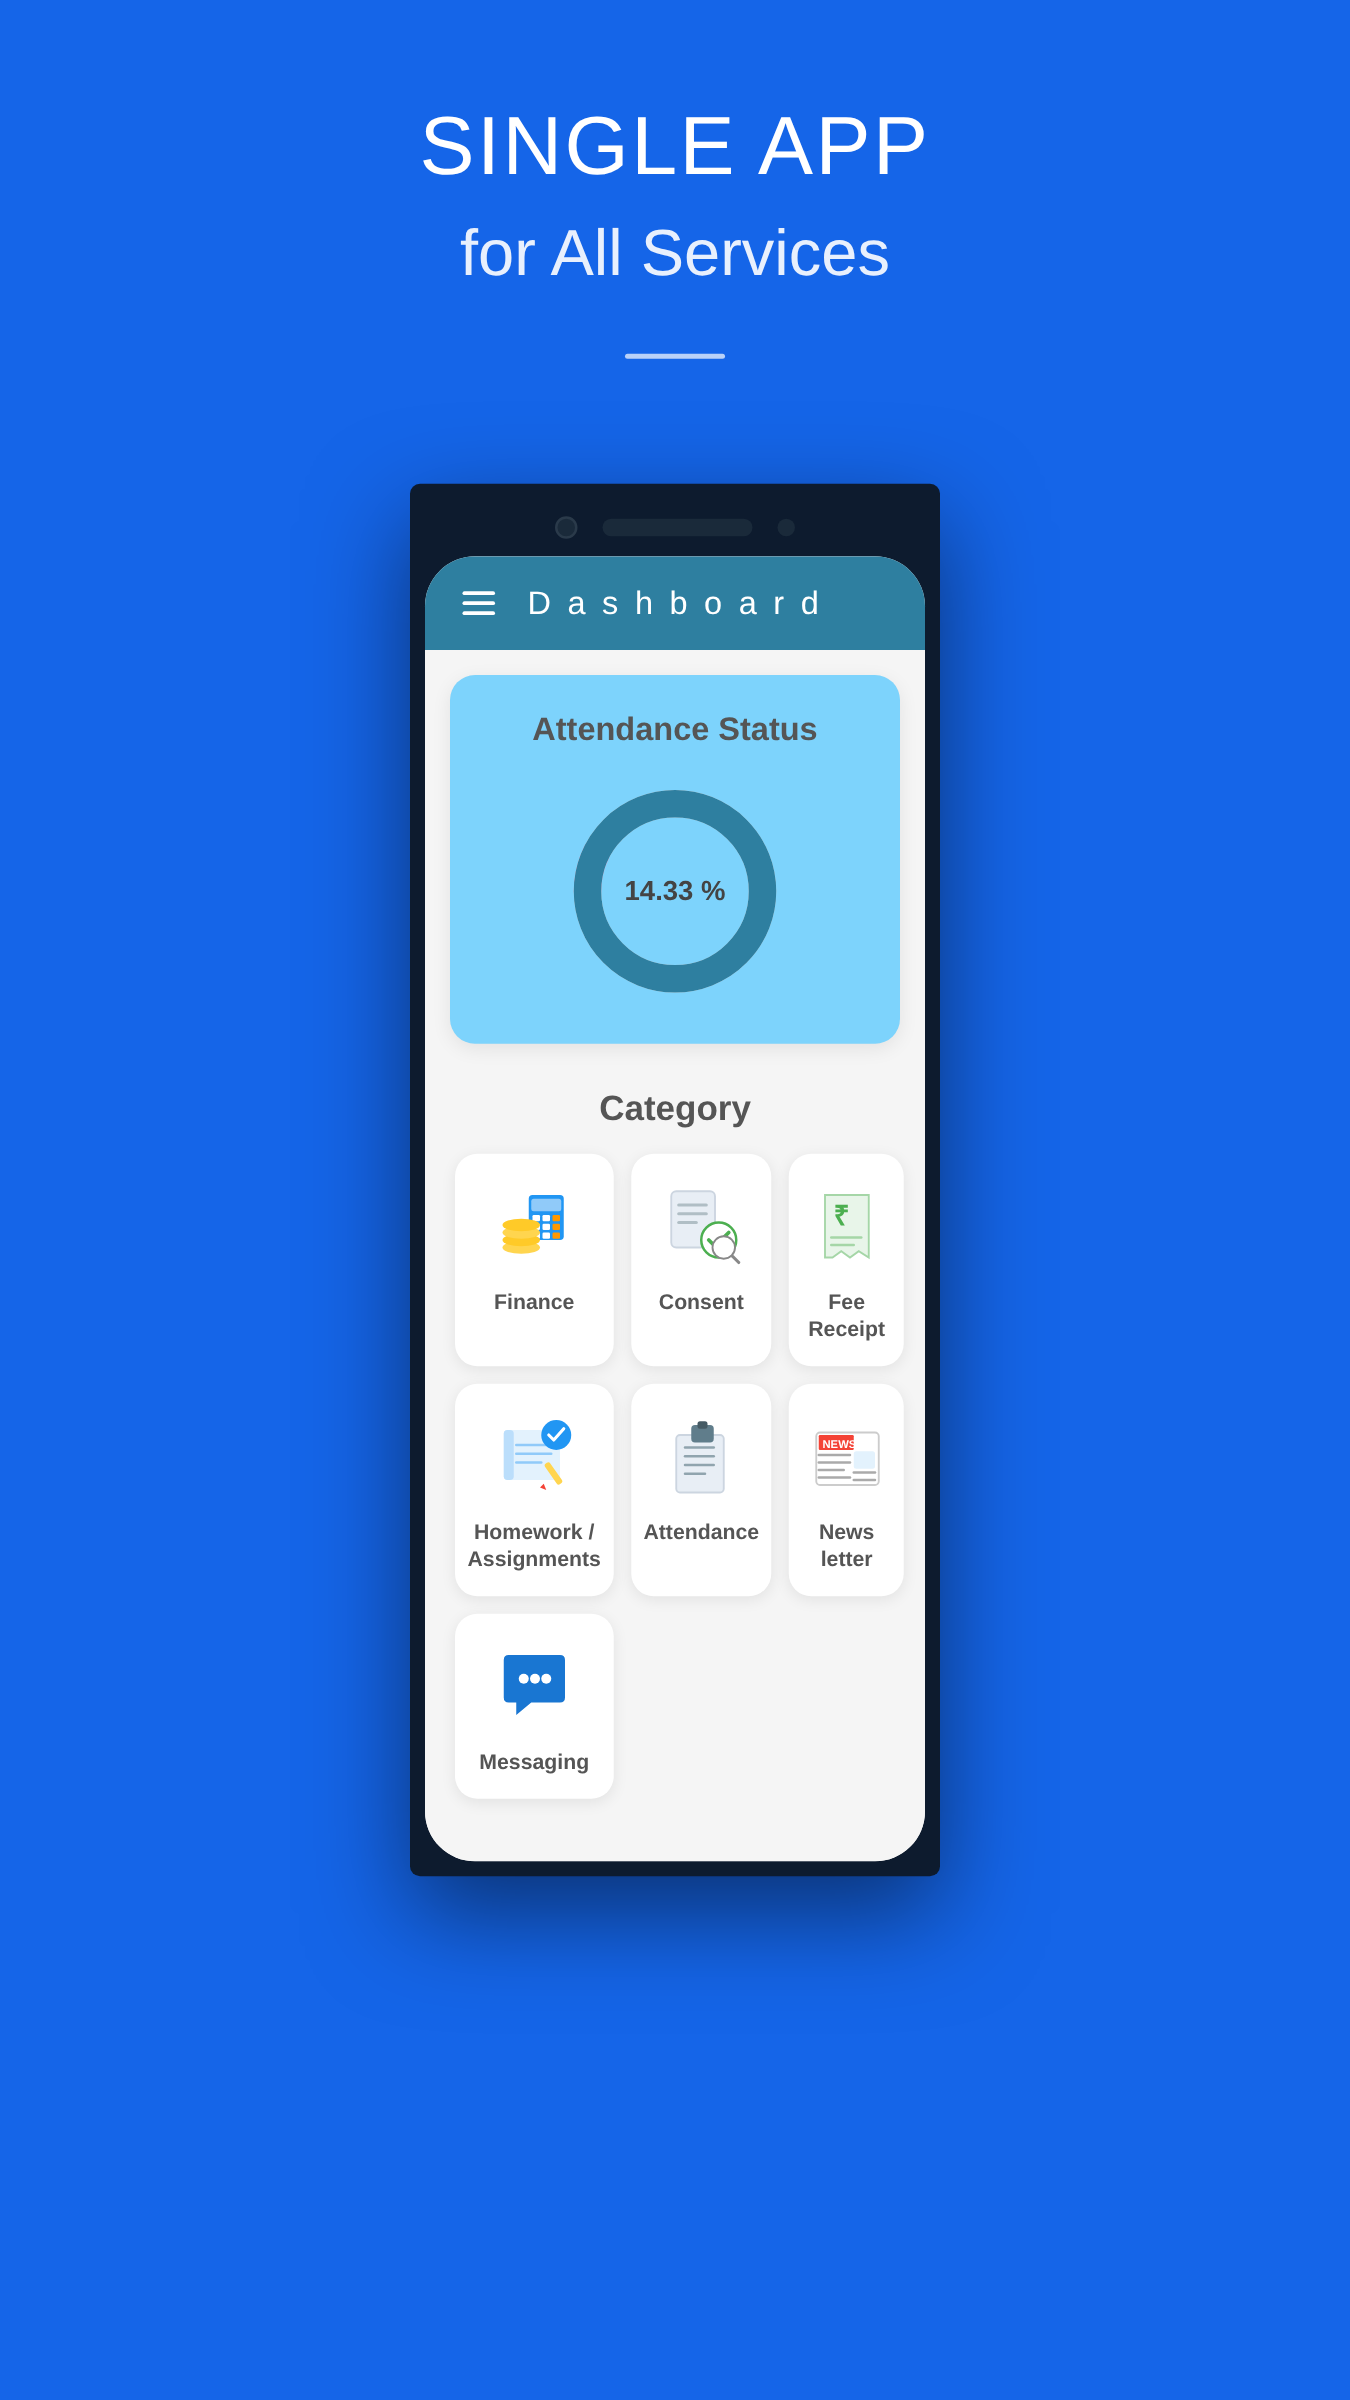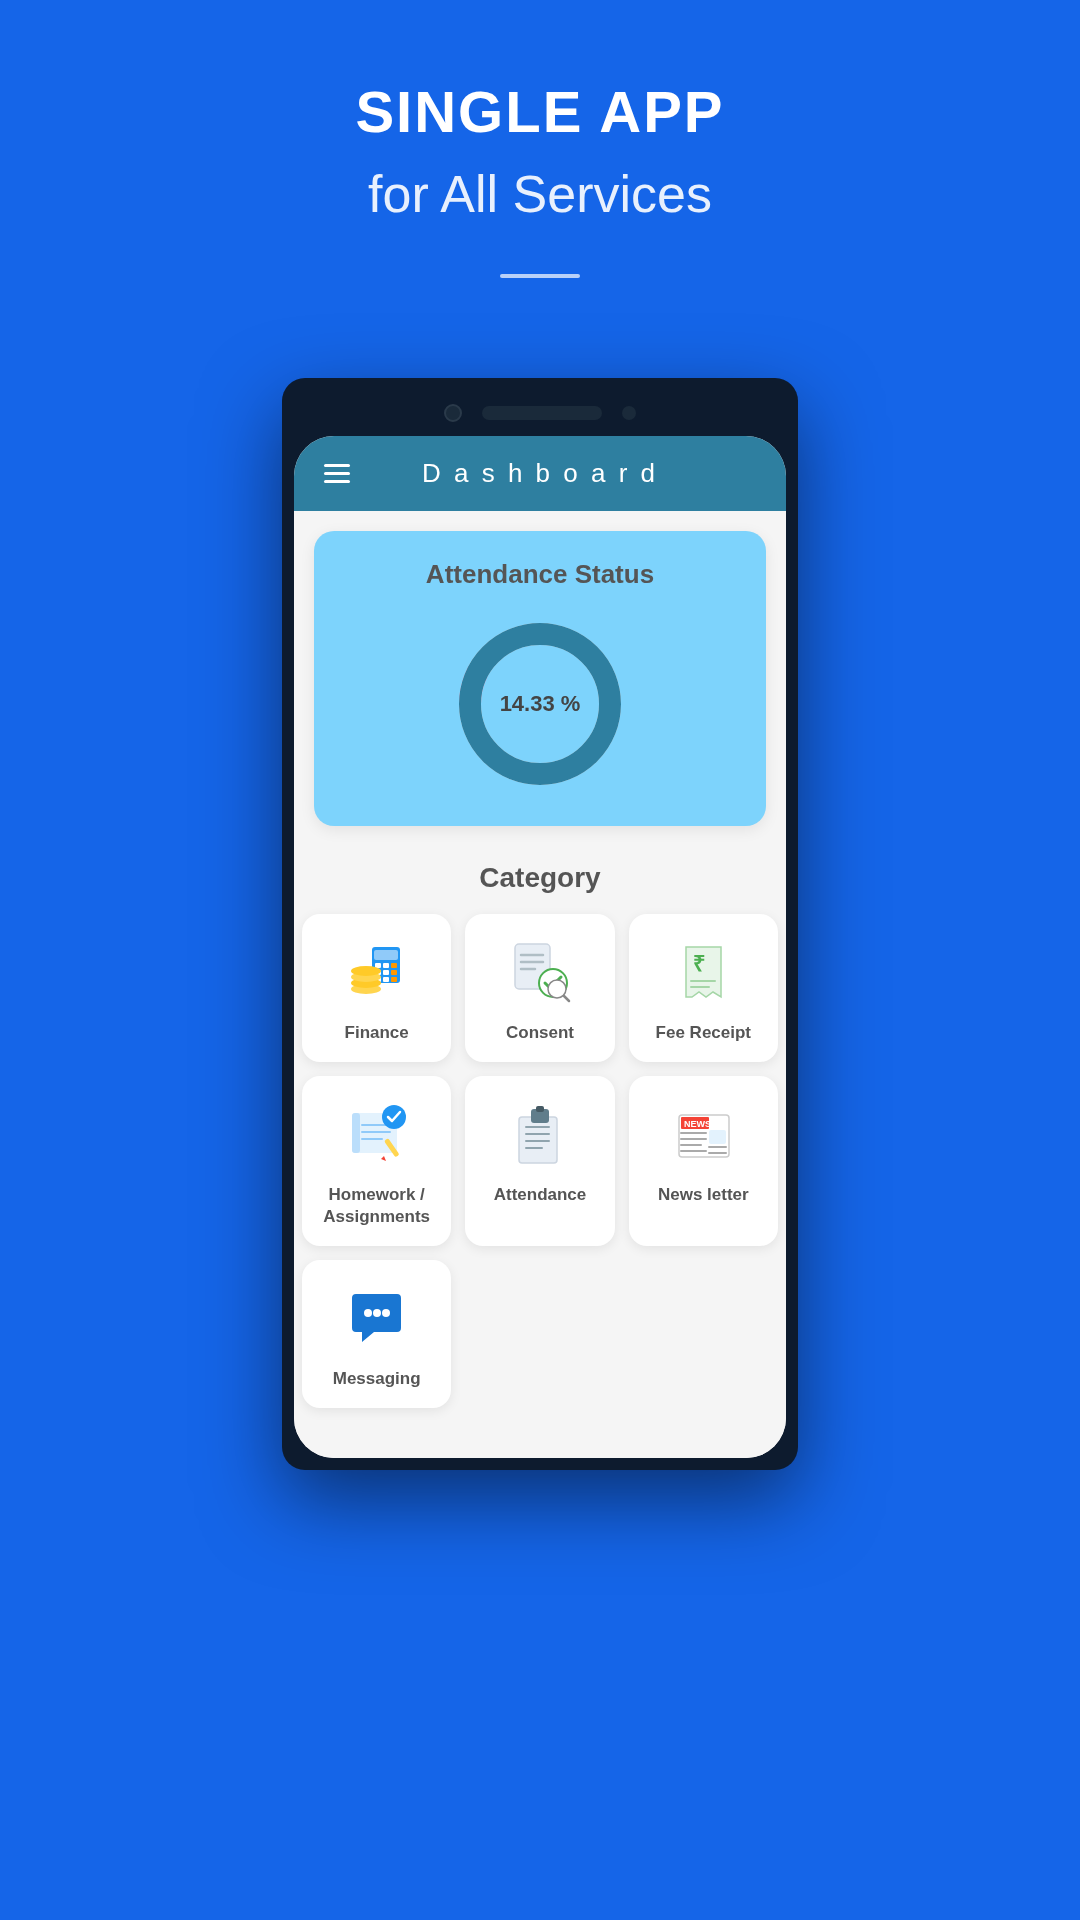--- a/index.html
+++ b/index.html
@@ -12,22 +12,22 @@
       overflow-x: hidden;
     }
 
     
     .hero {
       text-align: center;
       padding: 80px 40px 40px;
       color: white;
     }
     .hero-title {
-      font-size: 58px;
-      font-weight: 700;
+      font-size: 66px;
+      font-weight: 400;
       letter-spacing: 2px;
       line-height: 1.1;
       text-align: center;
     }
     .hero-subtitle {
       font-size: 52px;
       font-weight: 500;
       margin-top: 20px;
       color: rgba(255,255,255,0.9);
     }
@@ -40,23 +40,23 @@
     }
 
     
     .phone-wrapper {
       display: flex;
       justify-content: center;
       margin-top: 20px;
       padding-bottom: 60px;
     }
     .phone {
-      width: 516px;
+      width: 424px;
       background: #0d1b2e;
-      border-radius: 23px;
+      border-radius: 8px;
       padding: 12px;
       box-shadow: 0 30px 80px rgba(0,0,0,0.5);
       position: relative;
     }
     .phone-notch-area {
       display: flex;
       justify-content: center;
       align-items: center;
       padding: 14px 30px;
       gap: 20px;
@@ -168,21 +168,21 @@
       top: 50%;
       left: 50%;
       transform: translate(-50%, -50%);
       font-size: 22px;
       font-weight: 700;
       color: #444;
     }
 
     
     .category-section {
-      padding: 16px 8px 10px;
+      padding: 16px 24px 10px;
     }
     .category-title {
       text-align: center;
       font-size: 28px;
       font-weight: 600;
       color: #555;
       margin-bottom: 20px;
     }
 
     

